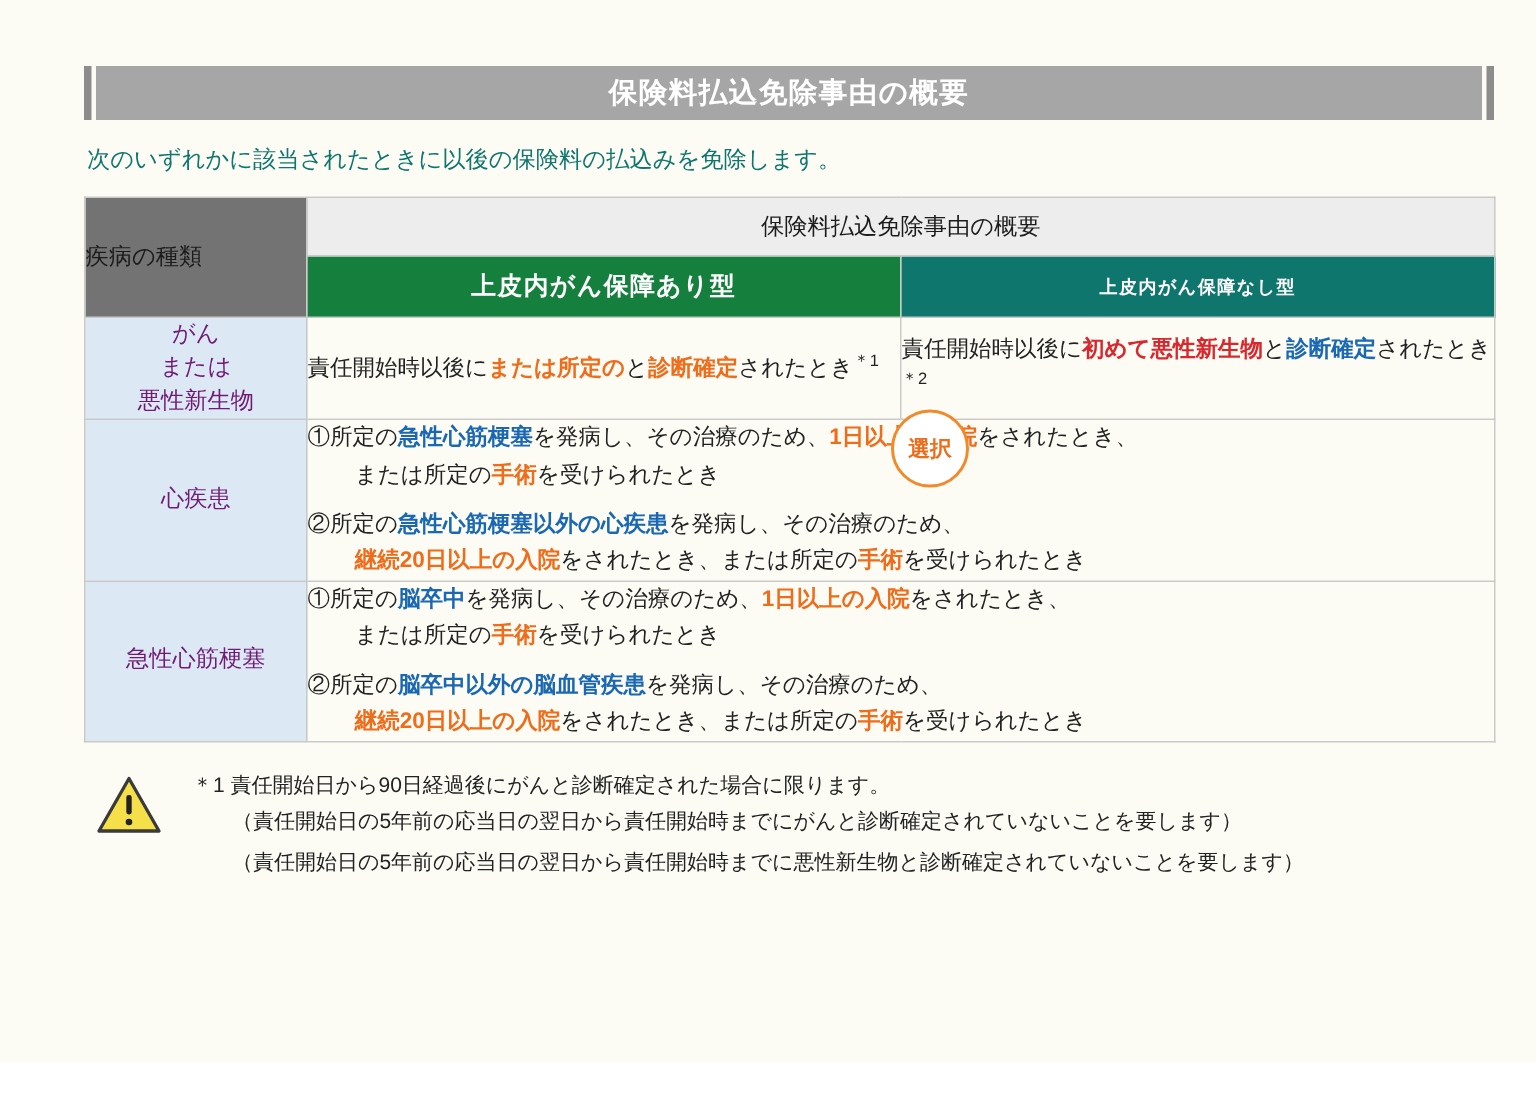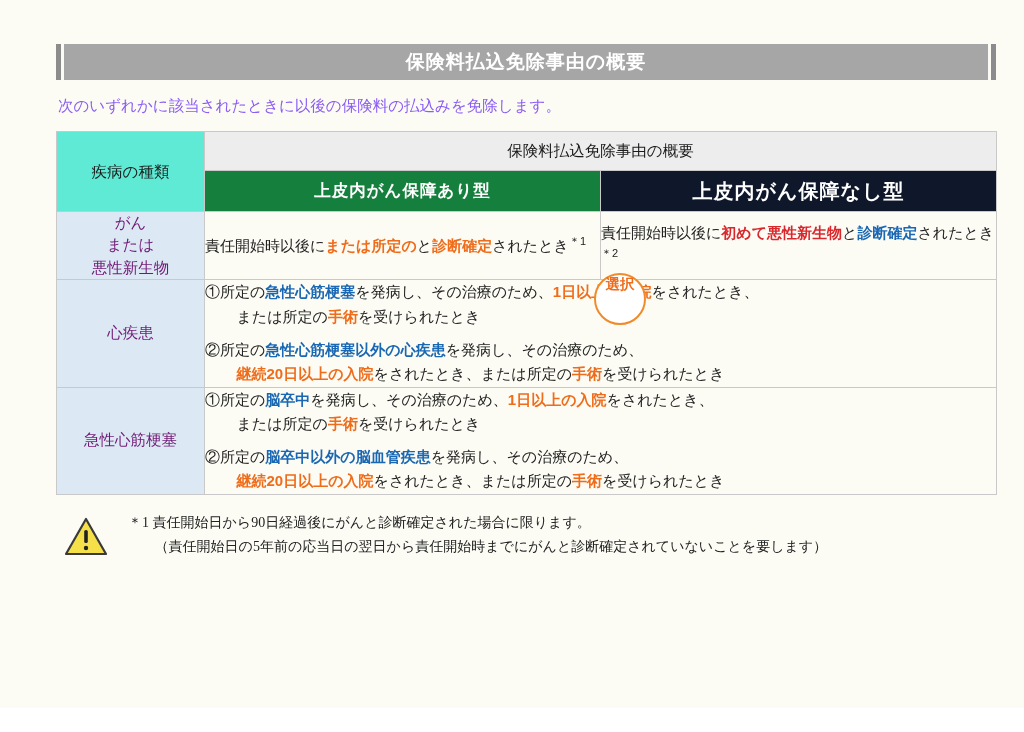--- a/index.html
+++ b/index.html
@@ -60,39 +60,38 @@
     font-size: 19px;
     font-weight: bold;
     letter-spacing: 1px;
   }
 
   
   .lead {
     margin-top: 16px;
     margin-left: 2px;
     font-size: 15.5px;
-    color: #8b5cf6;
+    color: #0f766e;
   }
 
   
   table.main {
     margin-top: 14px;
     border-collapse: collapse;
     width: 940px;
     table-layout: fixed;
   }
   table.main td, table.main th {
     border: 1px solid #c9c9c9;
     vertical-align: middle;
     padding: 0;
   }
   .hdr-type {
     width: 148px;
-    background: #5eead4;
-    text-align: center;
+    background: #737373;
     font-size: 15.5px;
     color: #1b1b1b;
     font-weight: normal;
     line-height: 1.5;
   }
   .hdr-overview {
     background: #ededed;
     text-align: center;
     font-size: 15.5px;
     color: #1b1b1b;
@@ -102,24 +101,24 @@
   .hdr-blue {
     background: #15803d;
     color: #fff;
     text-align: center;
     font-size: 16.5px;
     font-weight: bold;
     height: 40px;
     letter-spacing: 1px;
   }
   .hdr-green {
-    background: #0f172a;
+    background: #0f766e;
     color: #fff;
     text-align: center;
-    font-size: 20px;
+    font-size: 12px;
     font-weight: bold;
     height: 40px;
     letter-spacing: 1px;
   }
   .row-label {
     background: #dce9f5;
     text-align: center;
     font-size: 15.5px;
     line-height: 1.45;
     color: #701a75;
@@ -159,20 +158,21 @@
   .badge {
     position: absolute;
     left: 538px;
     top: 142px;
     width: 52px;
     height: 52px;
     border-radius: 50%;
     background: #ffffff;
     border: 2.5px solid #f08a2a;
     display: flex;
+    align-items: center;
     justify-content: center;
     box-sizing: border-box;
   }
   .badge span {
     color: #ef6c1b;
     font-size: 14.5px;
     font-weight: bold;
   }
 
   
@@ -185,21 +185,20 @@
     width: 48px;
     flex: 0 0 48px;
     margin-top: 6px;
     margin-left: 8px;
   }
   .notes {
     margin-left: 16px;
     font-size: 14px;
     line-height: 1.75;
     color: #222;
-    font-family: Liberation Serif, serif;
   }
   .notes .n-line { white-space: nowrap; }
   .notes .sub { padding-left: 1.9em; }
   .notes .grp + .grp { margin-top: 2px; }
 </style>
 </head>
 <body>
 
 <div class="page">
 
@@ -290,20 +289,21 @@
           <rect x="20.2" y="13" width="3.6" height="13" rx="1.6" fill="#222"></rect>
           <circle cx="22" cy="31" r="2.2" fill="#222"></circle>
         </svg>
       </div>
       <div class="notes">
         <div class="grp">
           <div class="n-line">＊1 責任開始日から90日経過後にがんと診断確定された場合に限ります。</div>
           <div class="n-line sub">（責任開始日の5年前の応当日の翌日から責任開始時までにがんと診断確定されていないことを要します）</div>
         </div>
         <div class="grp">
+          <div class="n-line sub">（責任開始日の5年前の応当日の翌日から責任開始時までに悪性新生物と診断確定されていないことを要します）</div>
         </div>
       </div>
     </div>
 
   </div>
 
   <div class="bottom-strip"></div>
 </div>
 
 </body></html>

